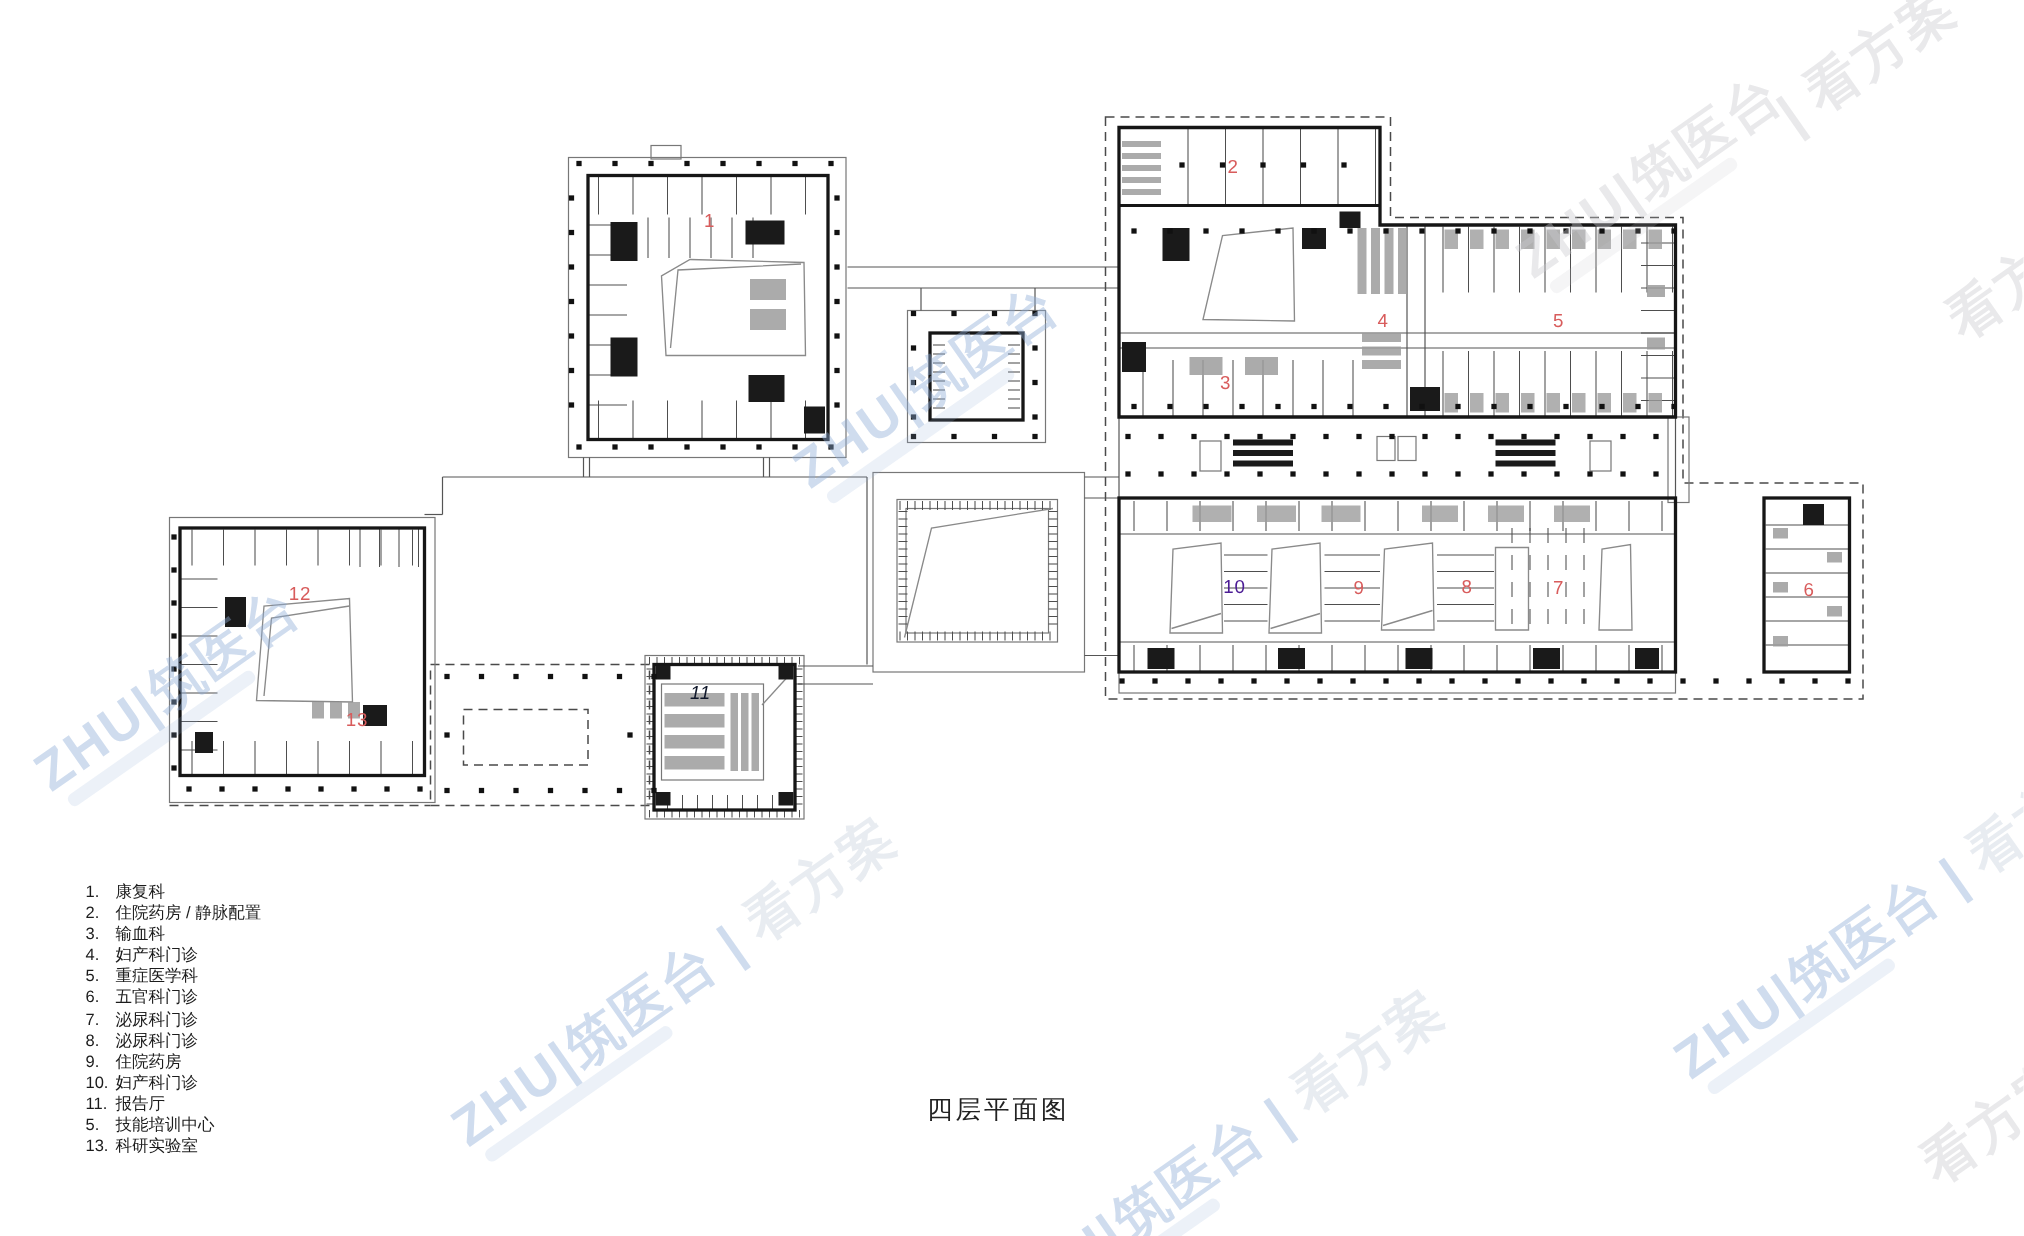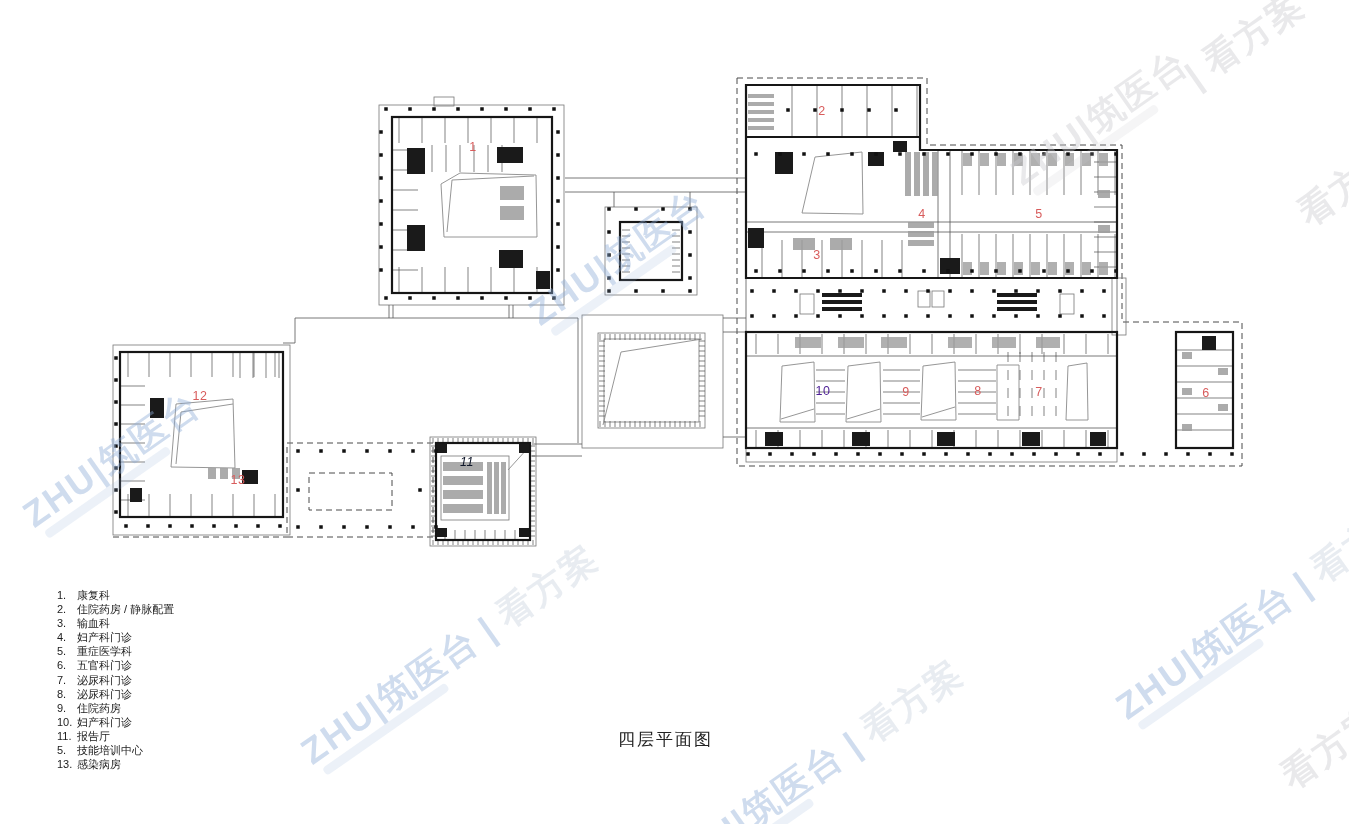--- a/index.html
+++ b/index.html
@@ -819,16 +819,16 @@
     <div class="legend-item">
       <span class="num">11.</span>
       <span>报告厅</span>
     </div>
     <div class="legend-item">
       <span class="num">5.</span>
       <span>技能培训中心</span>
     </div>
     <div class="legend-item">
       <span class="num">13.</span>
-      <span>感染病房</span>
+      <span>科研实验室</span>
     </div>
   </div>
 <div id="plan-title">四层平面图</div>
 
 </body></html>

